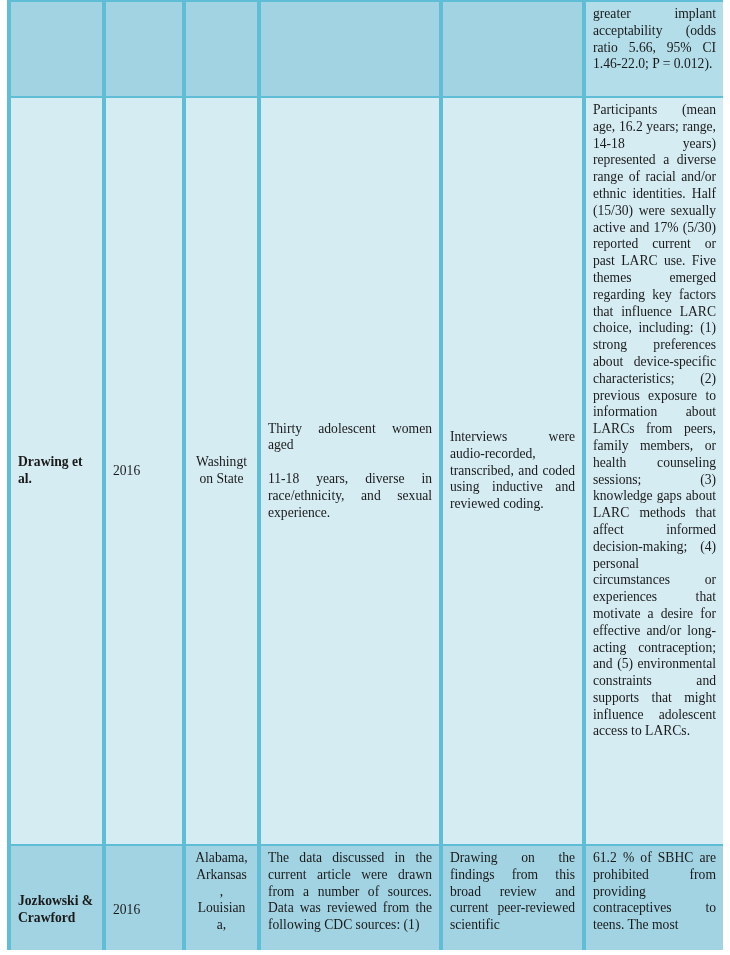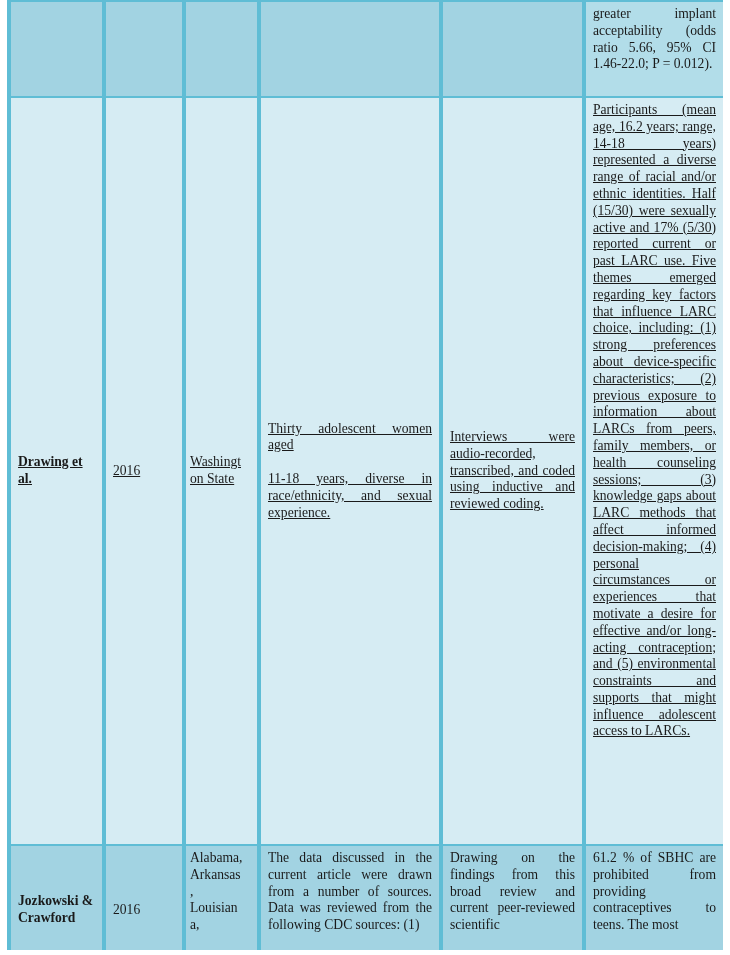--- a/index.html
+++ b/index.html
@@ -32,25 +32,25 @@
     overflow:hidden;
     word-wrap:break-word;
   }
   td.dark{background:var(--row-dark);}
   td.light{background:var(--row-light);}
   td.res1{background:var(--row1-results);}
   td.va-top{vertical-align:top;}
   td.va-mid{vertical-align:middle;}
   td.author{font-weight:bold;text-align:left;}
   td.year{text-align:left;}
-  td.loc{text-align:left;padding-left:4px;padding-right:4px;white-space:pre-line;margin-top:28px;}
+  td.loc{text-align:center;padding-left:4px;padding-right:4px;white-space:pre-line;margin-top:28px;}
   td.just{text-align:justify;}
   td.pre{white-space:pre-line;}
   tr.r1 td{height:96px;}
-  tr.r2 td{height:748px;text-decoration:underline;}
+  tr.r2 td{height:748px;}
   tr.r3 td{height:130px;}
 </style>
 </head>
 <body>
 
 <div class="page">
   <div class="table-wrap">
     <table class="review">
       <colgroup>
         <col style="width:95px">

